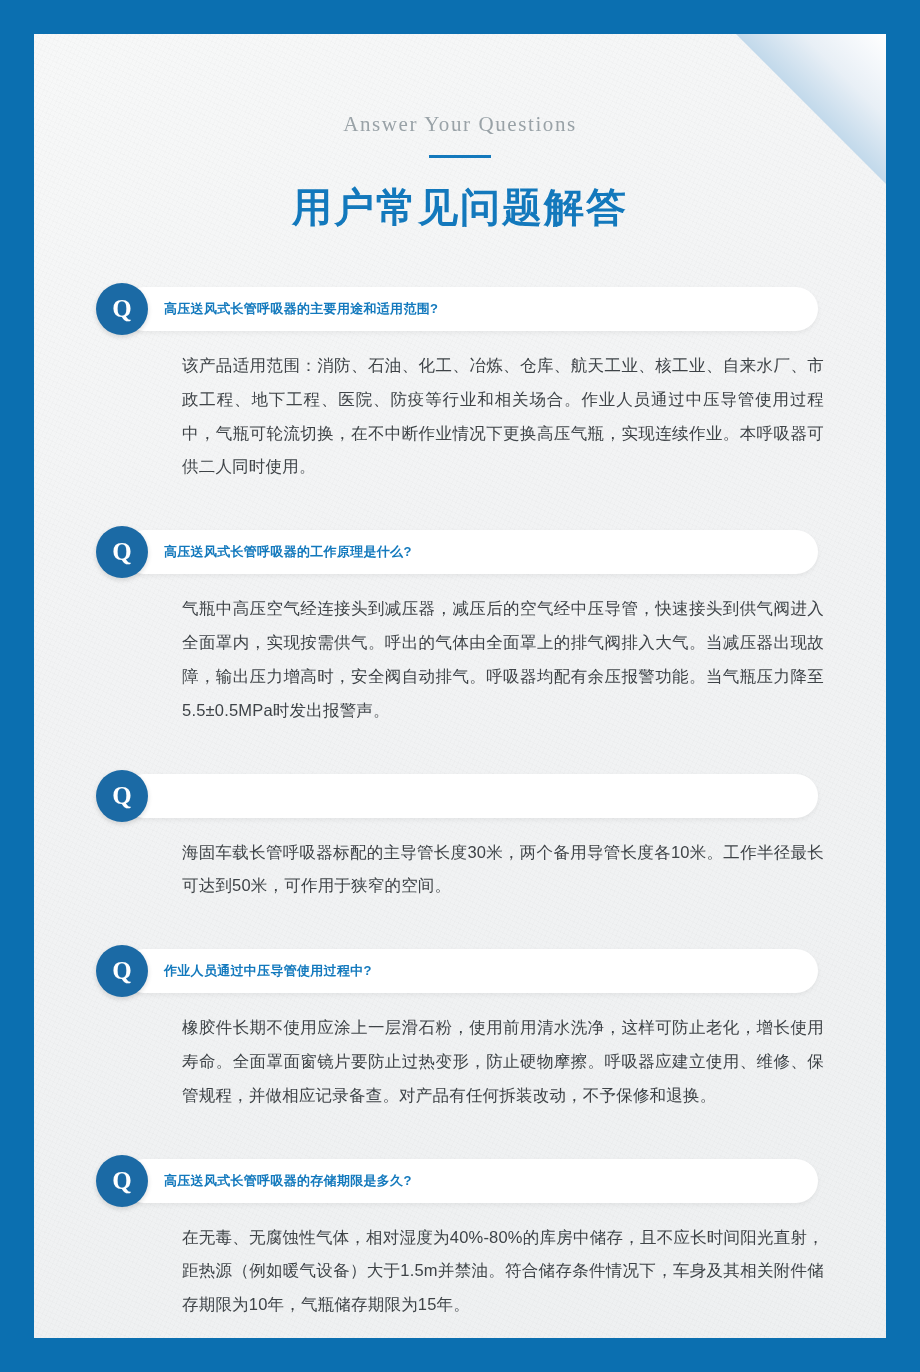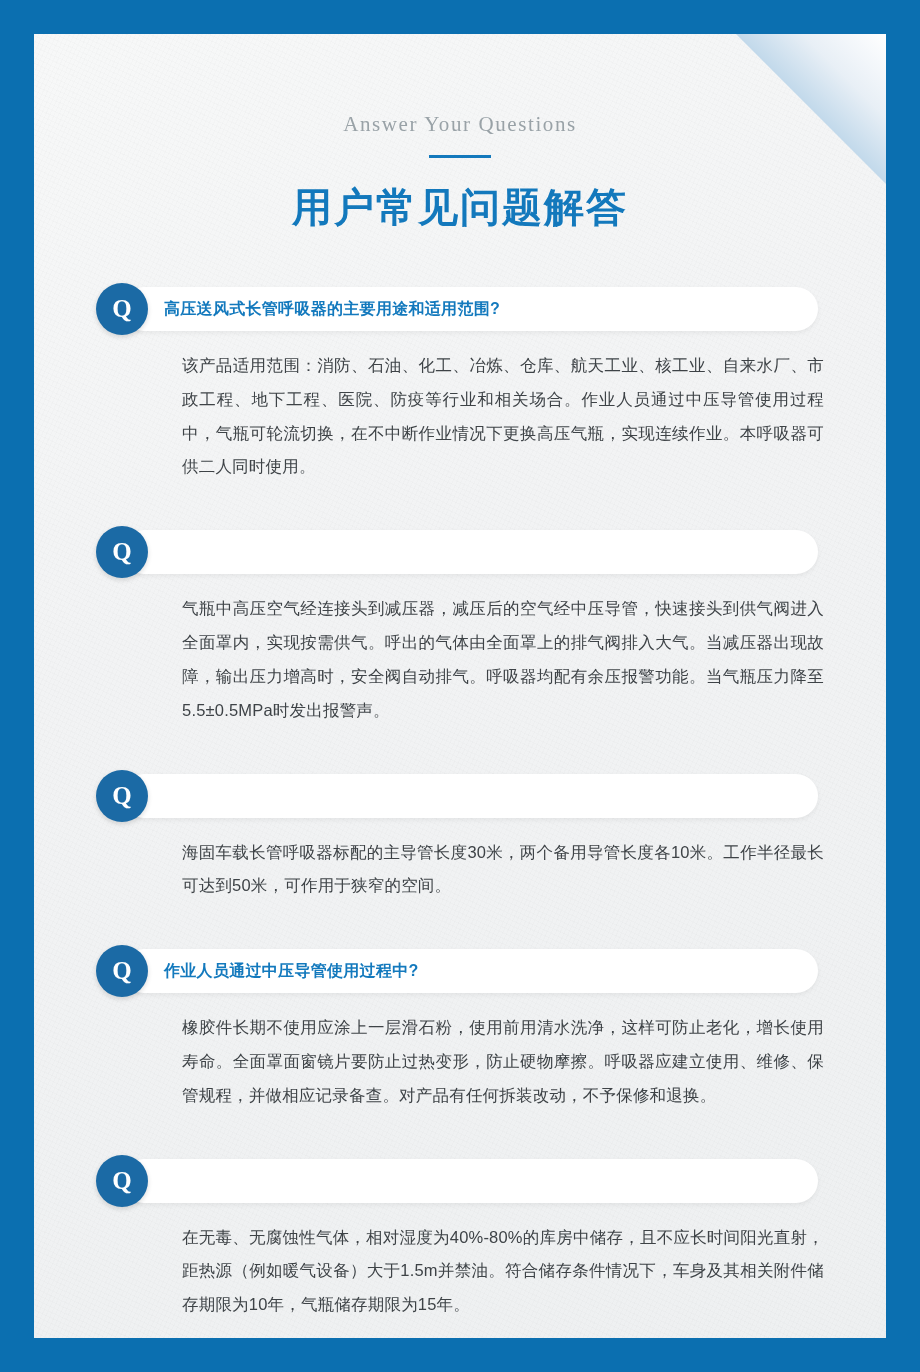--- a/index.html
+++ b/index.html
@@ -118,21 +118,21 @@
     box-shadow: 0 2px 5px rgba(0,0,0,0.14);
   }
   .qtext {
     position: absolute;
     left: 68px;
     top: 0;
     height: 52px;
     display: flex;
     align-items: center;
     color: #1379bd;
-    font-size: 16px;
+    font-size: 13px;
     font-weight: bold;
     letter-spacing: 0.3px;
   }
   .answer {
     margin: 14px 34px 0 86px;
     color: #3e4347;
     font-size: 16.5px;
     line-height: 2.05;
     letter-spacing: 0.2px;
     text-align: justify;
@@ -168,20 +168,21 @@
         <p>该产品适用范围：消防、石油、化工、冶炼、仓库、航天工业、核工业、自来水厂、市政工程、地下工程、医院、防疫等行业和相关场合。作业人员通过中压导管使用过程中，气瓶可轮流切换，在不中断作业情况下更换高压气瓶，实现连续作业。本呼吸器可供二人同时使用。</p>
       </div>
     </div>
 
     <div class="spacer-lg"></div>
 
     <div class="item">
       <div class="qrow">
         <div class="qbar"></div>
         <div class="qbadge">Q</div>
+        <div class="qtext">高压送风式长管呼吸器的工作原理是什么?</div>
       </div>
       <div class="answer">
         <p>气瓶中高压空气经连接头到减压器，减压后的空气经中压导管，快速接头到供气阀进入全面罩内，实现按需供气。呼出的气体由全面罩上的排气阀排入大气。当减压器出现故障，输出压力增高时，安全阀自动排气。呼吸器均配有余压报警功能。当气瓶压力降至5.5±0.5MPa时发出报警声。</p>
       </div>
     </div>
 
     <div class="spacer-lg"></div>
 
     <div class="item">
       <div class="qrow">
@@ -205,20 +206,21 @@
         <p>橡胶件长期不使用应涂上一层滑石粉，使用前用清水洗净，这样可防止老化，增长使用寿命。全面罩面窗镜片要防止过热变形，防止硬物摩擦。呼吸器应建立使用、维修、保管规程，并做相应记录备查。对产品有任何拆装改动，不予保修和退换。</p>
       </div>
     </div>
 
     <div class="spacer-lg"></div>
 
     <div class="item">
       <div class="qrow">
         <div class="qbar"></div>
         <div class="qbadge">Q</div>
+        <div class="qtext">高压送风式长管呼吸器的存储期限是多久?</div>
       </div>
       <div class="answer">
         <p>在无毒、无腐蚀性气体，相对湿度为40%-80%的库房中储存，且不应长时间阳光直射，距热源（例如暖气设备）大于1.5m并禁油。符合储存条件情况下，车身及其相关附件储存期限为10年，气瓶储存期限为15年。</p>
       </div>
     </div>
 
   </div>
 </div>
 
 </body></html>

